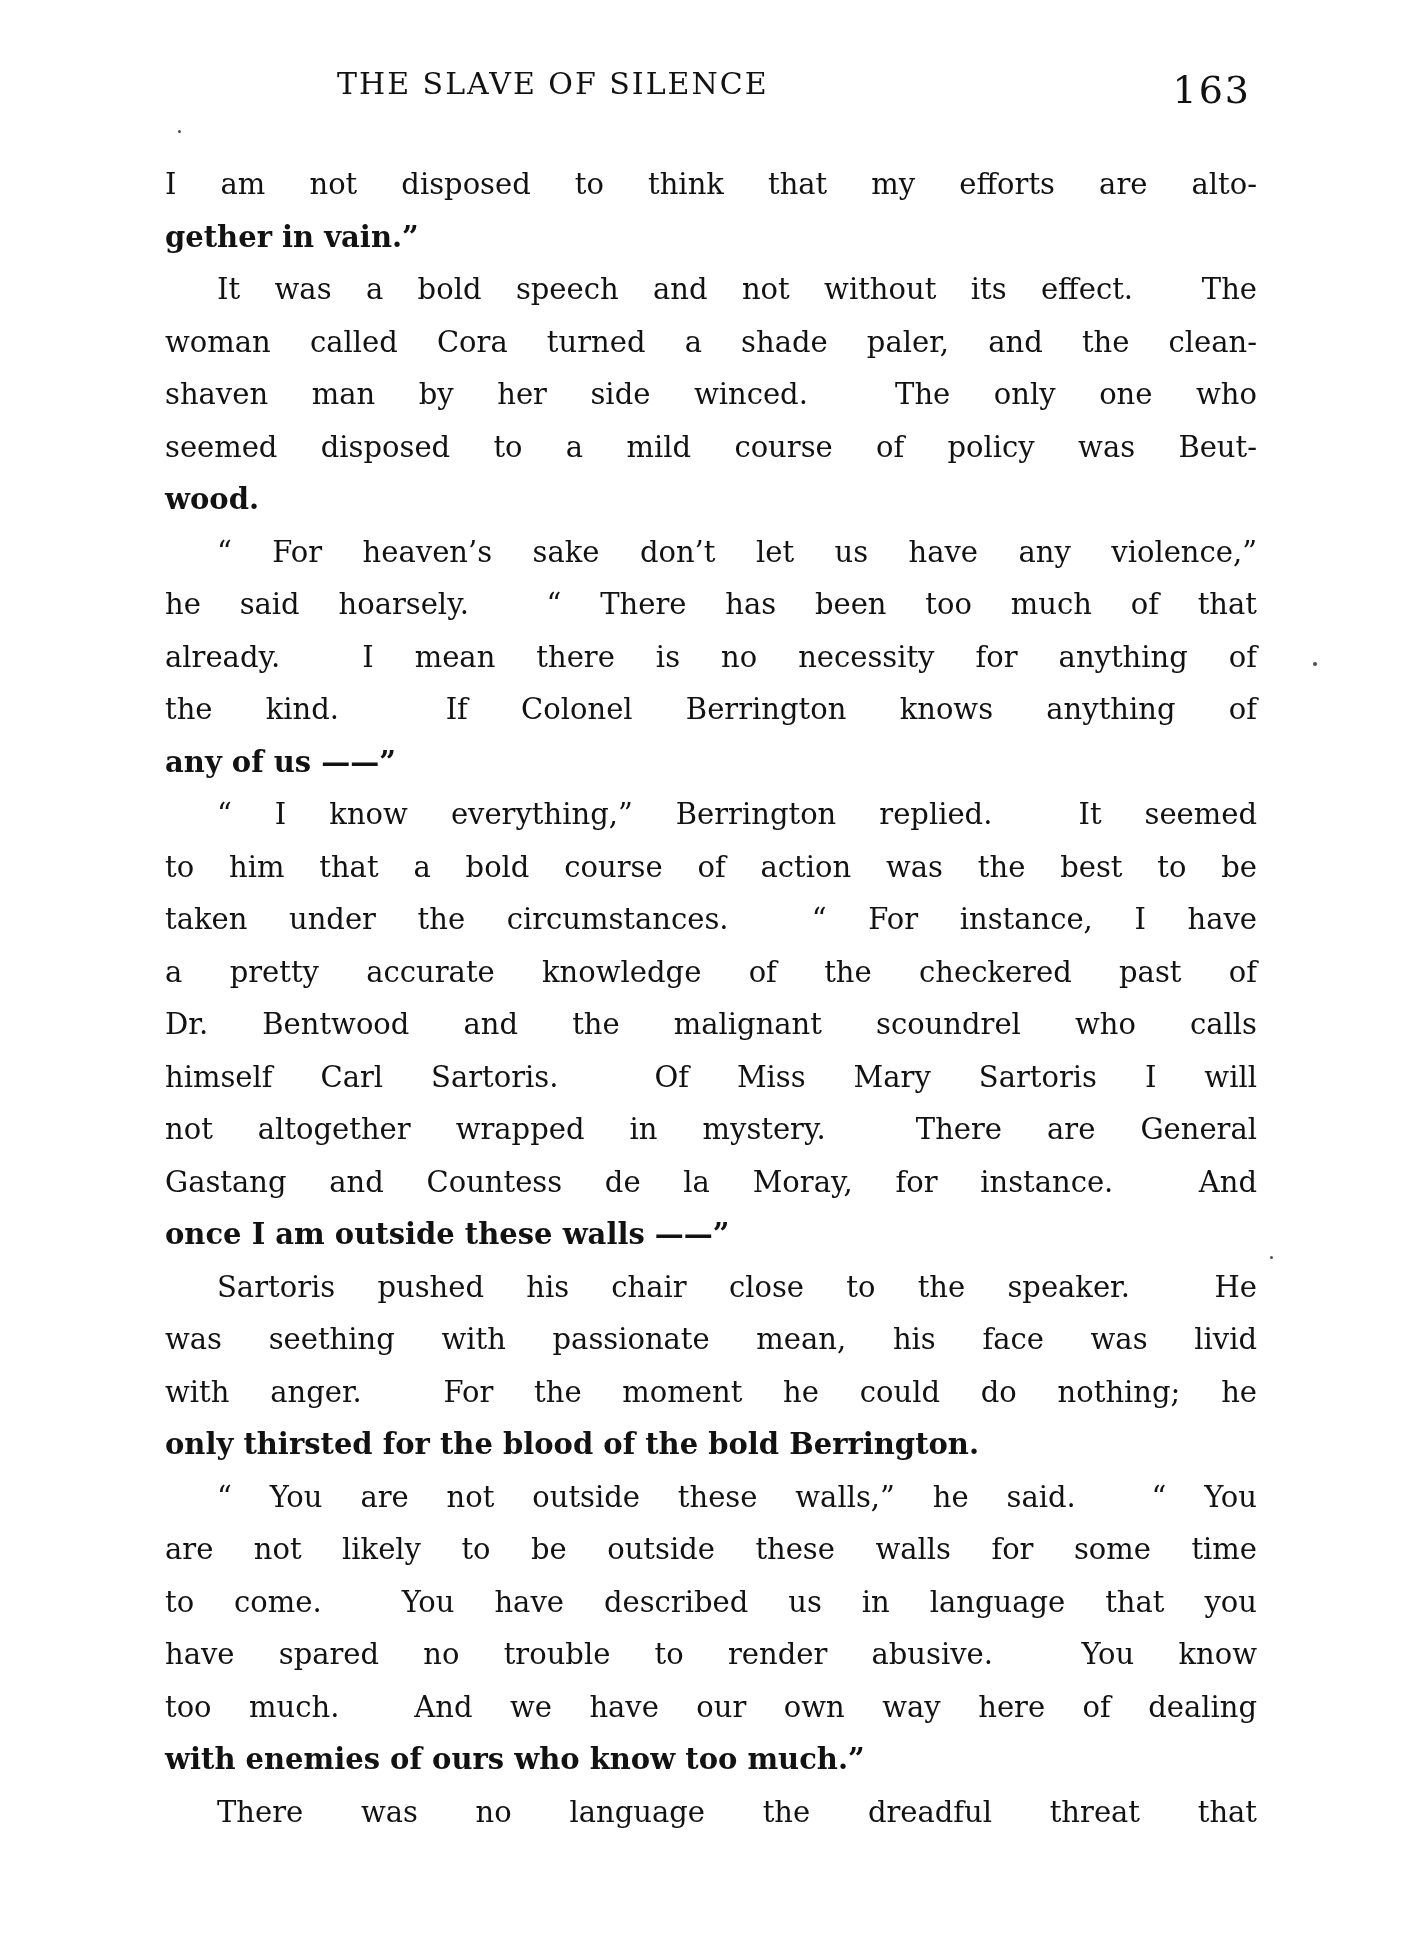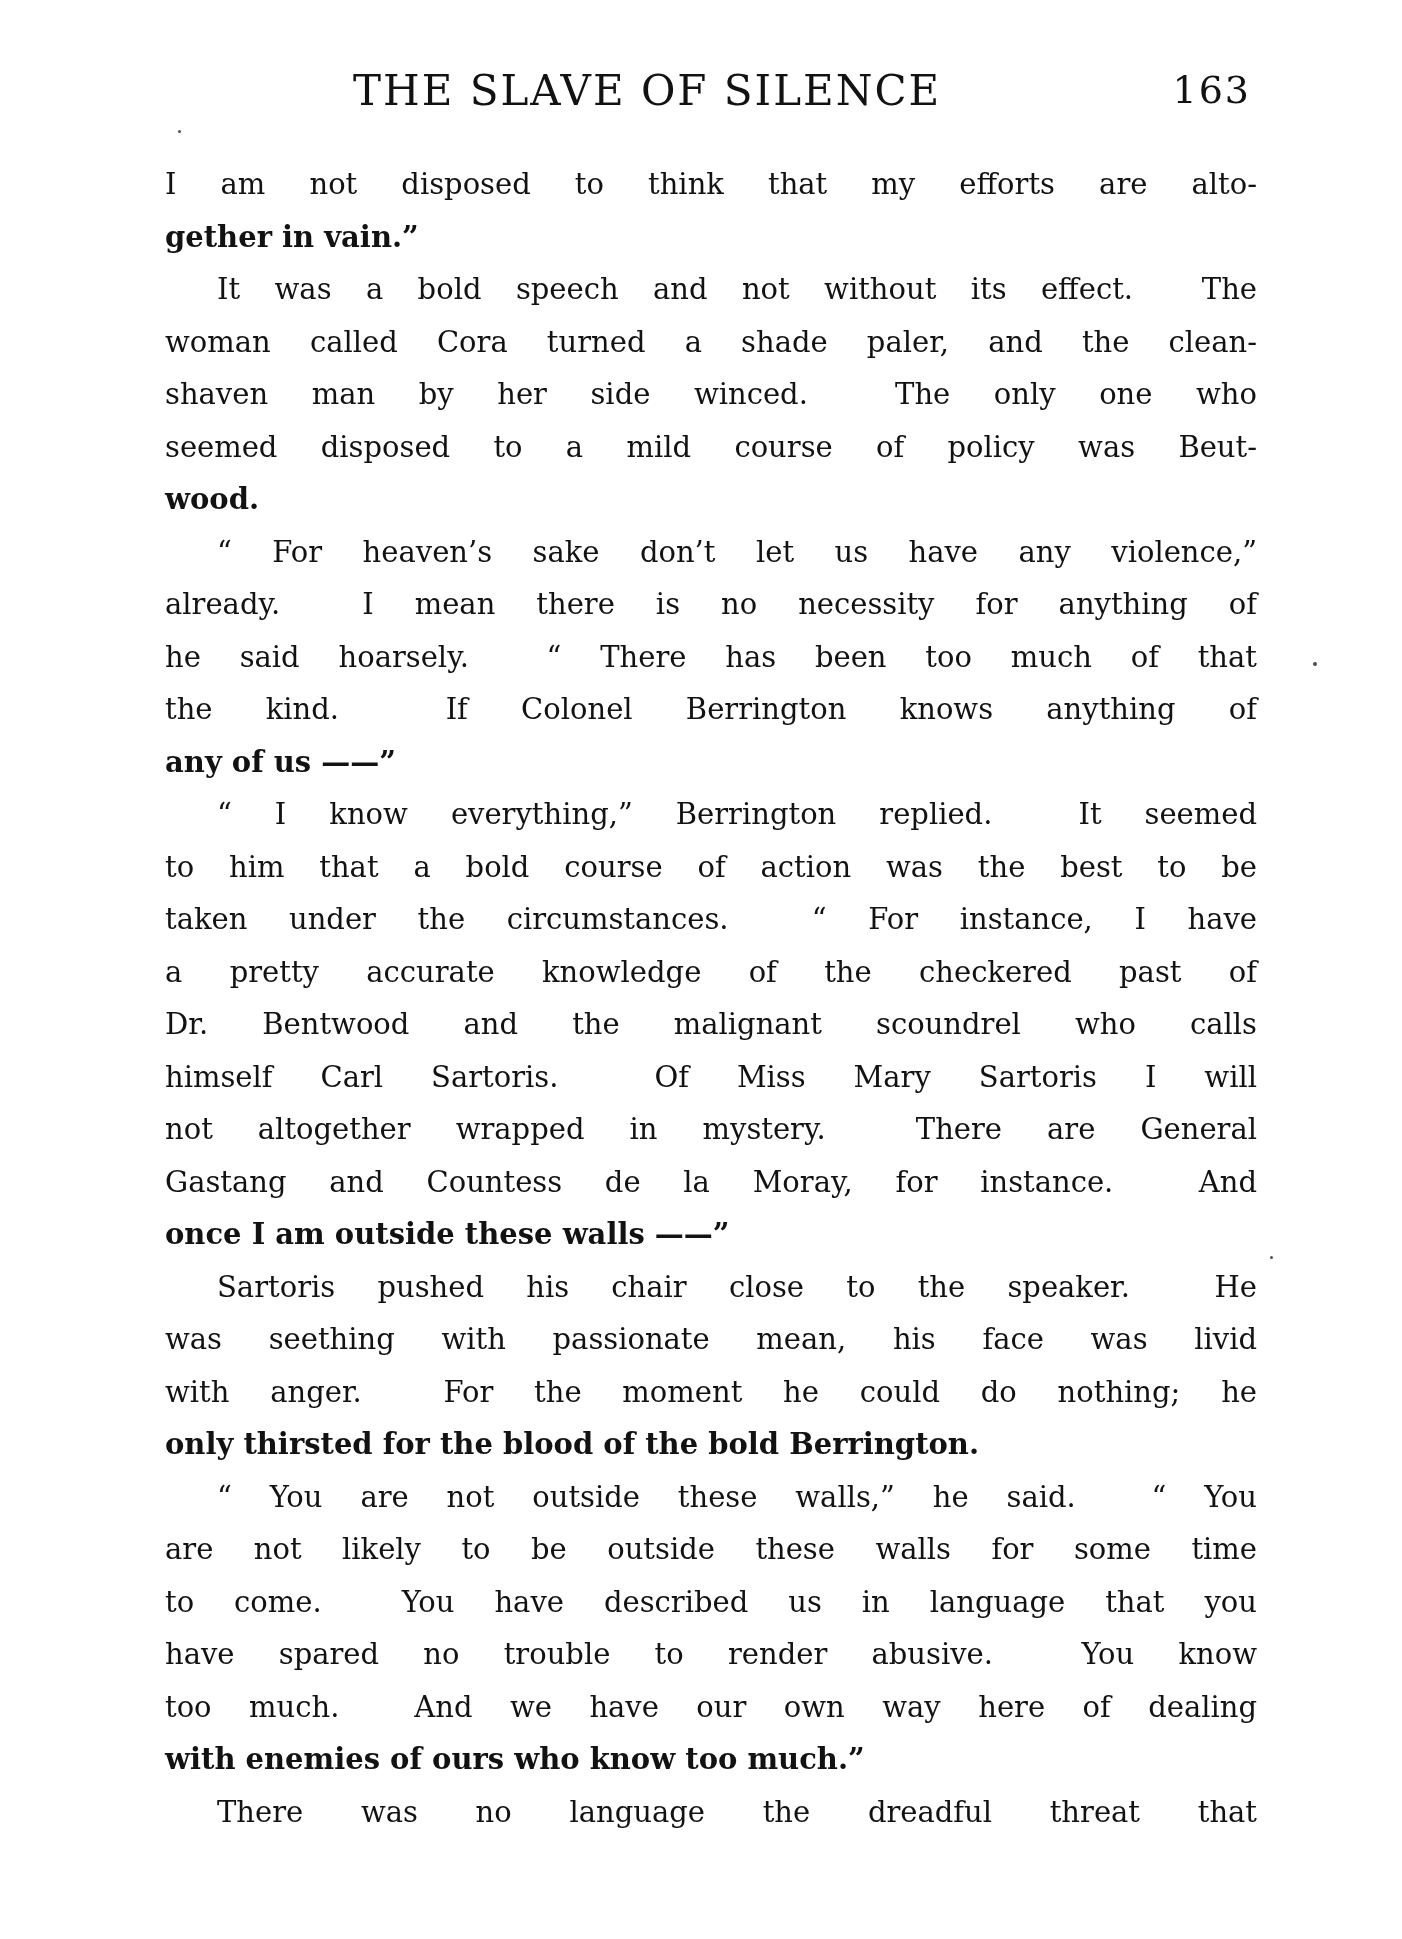--- a/index.html
+++ b/index.html
@@ -19,23 +19,23 @@
   }
   .running-head {
     position: absolute;
     top: 66px;
     left: 165px;
     width: 1092px;
     height: 54px;
   }
   .running-title {
     position: absolute;
-    left: 188px;
+    left: 172px;
     top: 0;
-    font-size: 42px;
+    font-size: 30px;
     letter-spacing: 2px;
     white-space: nowrap;
   }
   .folio {
     position: absolute;
     right: 6px;
     top: 2px;
     font-size: 38px;
     font-weight: normal;
     letter-spacing: 2px;
@@ -84,22 +84,22 @@
 
   <div class="text-block" id="text-block">
       <div class="line">I am not disposed to think that my efforts are alto-</div>
       <div class="line para-end">gether in vain.”</div>
       <div class="line indent">It was a bold speech and not without its effect.&nbsp; The</div>
       <div class="line">woman called Cora turned a shade paler, and the clean-</div>
       <div class="line">shaven man by her side winced.&nbsp; The only one who</div>
       <div class="line">seemed disposed to a mild course of policy was Beut-</div>
       <div class="line para-end">wood.</div>
       <div class="line indent">“&nbsp;For heaven’s sake don’t let us have any violence,”</div>
+      <div class="line">he said hoarsely.&nbsp; “&nbsp;There has been too much of that</div>
       <div class="line">already.&nbsp; I mean there is no necessity for anything of</div>
-      <div class="line">he said hoarsely.&nbsp; “&nbsp;There has been too much of that</div>
       <div class="line">the kind.&nbsp; If Colonel Berrington knows anything of</div>
       <div class="line para-end">any of us ——”</div>
       <div class="line indent">“&nbsp;I know everything,” Berrington replied.&nbsp; It seemed</div>
       <div class="line">to him that a bold course of action was the best to be</div>
       <div class="line">taken under the circumstances.&nbsp; “&nbsp;For instance, I have</div>
       <div class="line">a pretty accurate knowledge of the checkered past of</div>
       <div class="line">Dr. Bentwood and the malignant scoundrel who calls</div>
       <div class="line">himself Carl Sartoris.&nbsp; Of Miss Mary Sartoris I will</div>
       <div class="line">not altogether wrapped in mystery.&nbsp; There are General</div>
       <div class="line">Gastang and Countess de la Moray, for instance.&nbsp; And</div>

